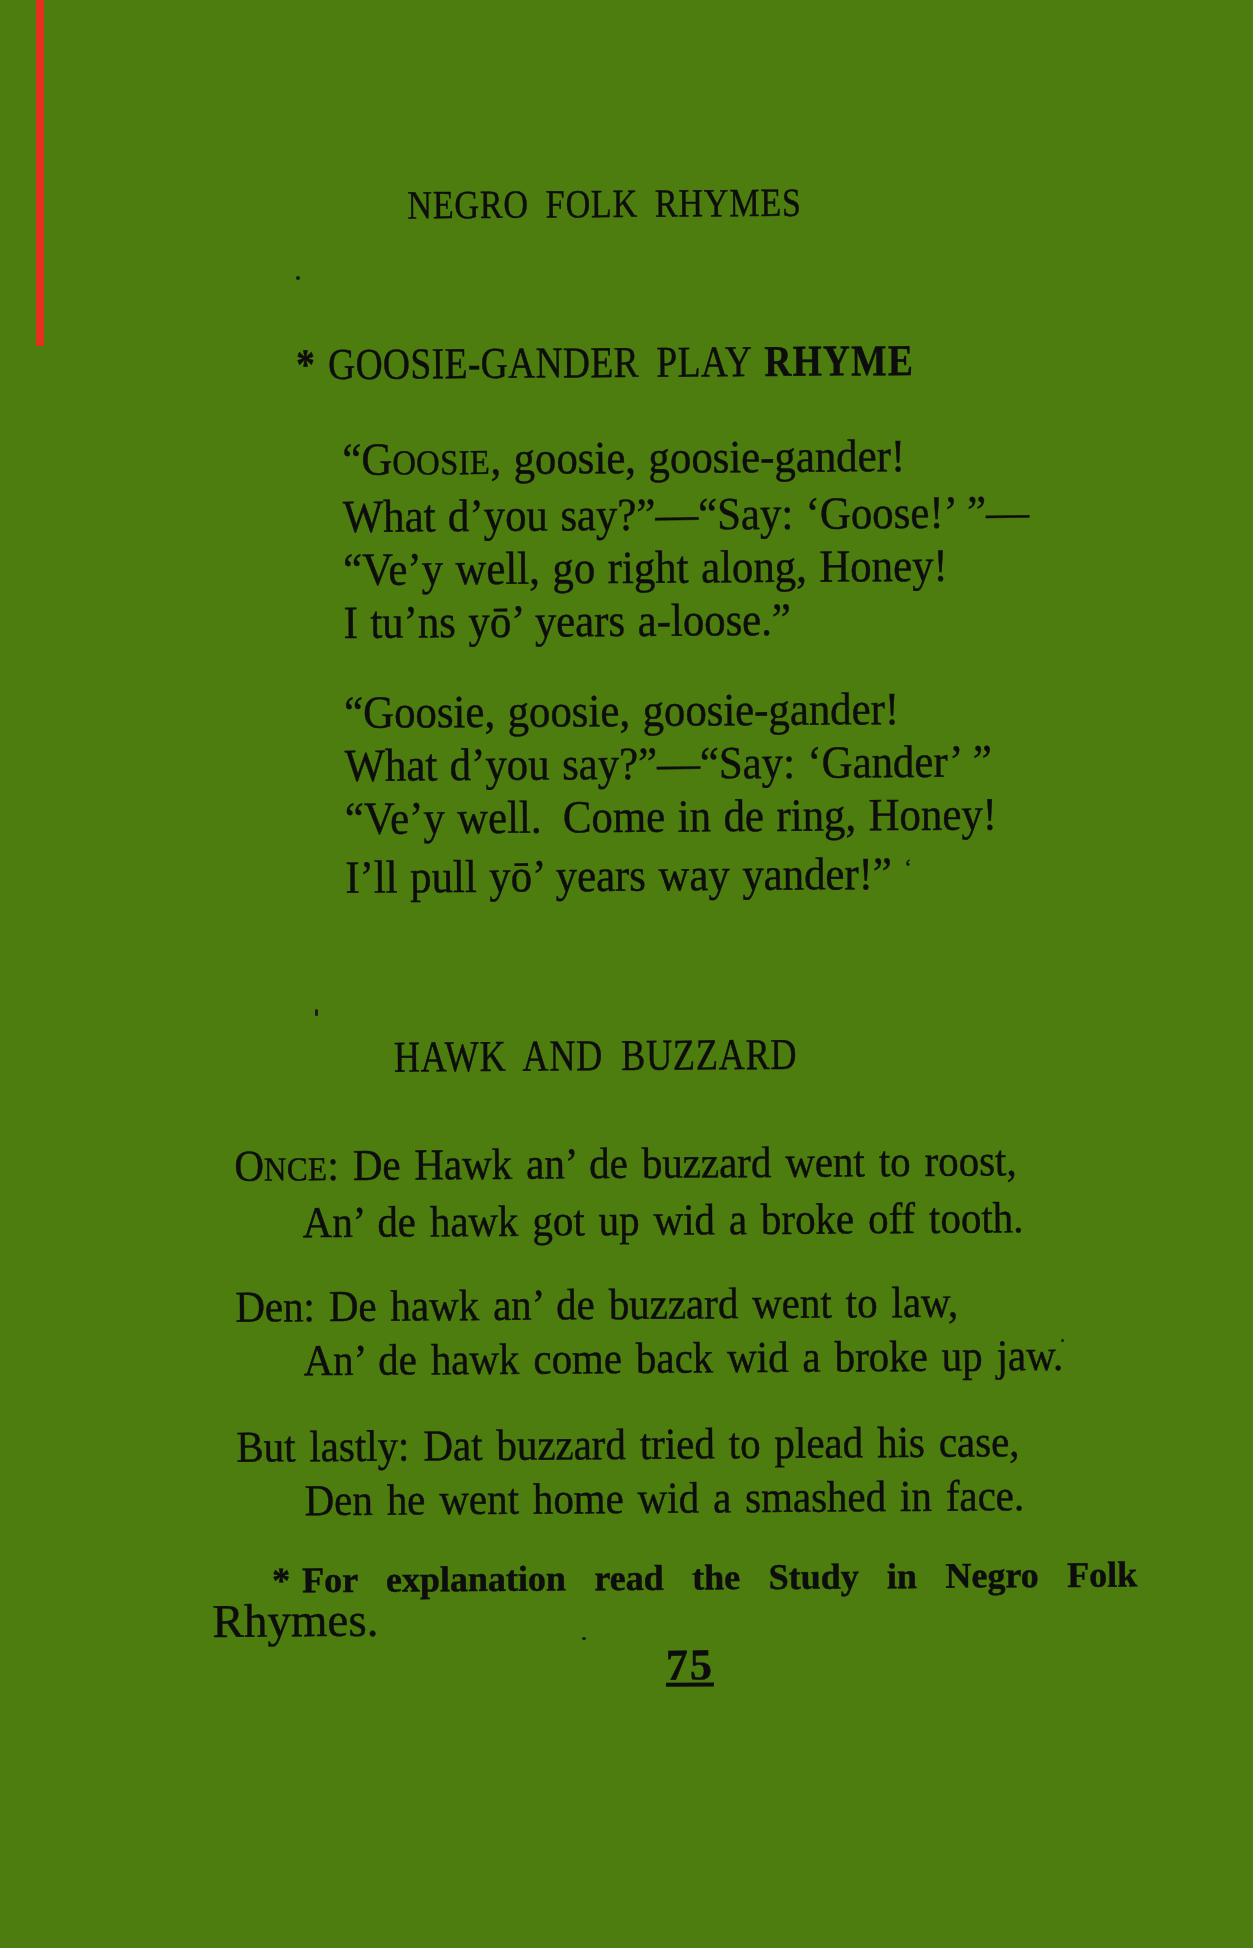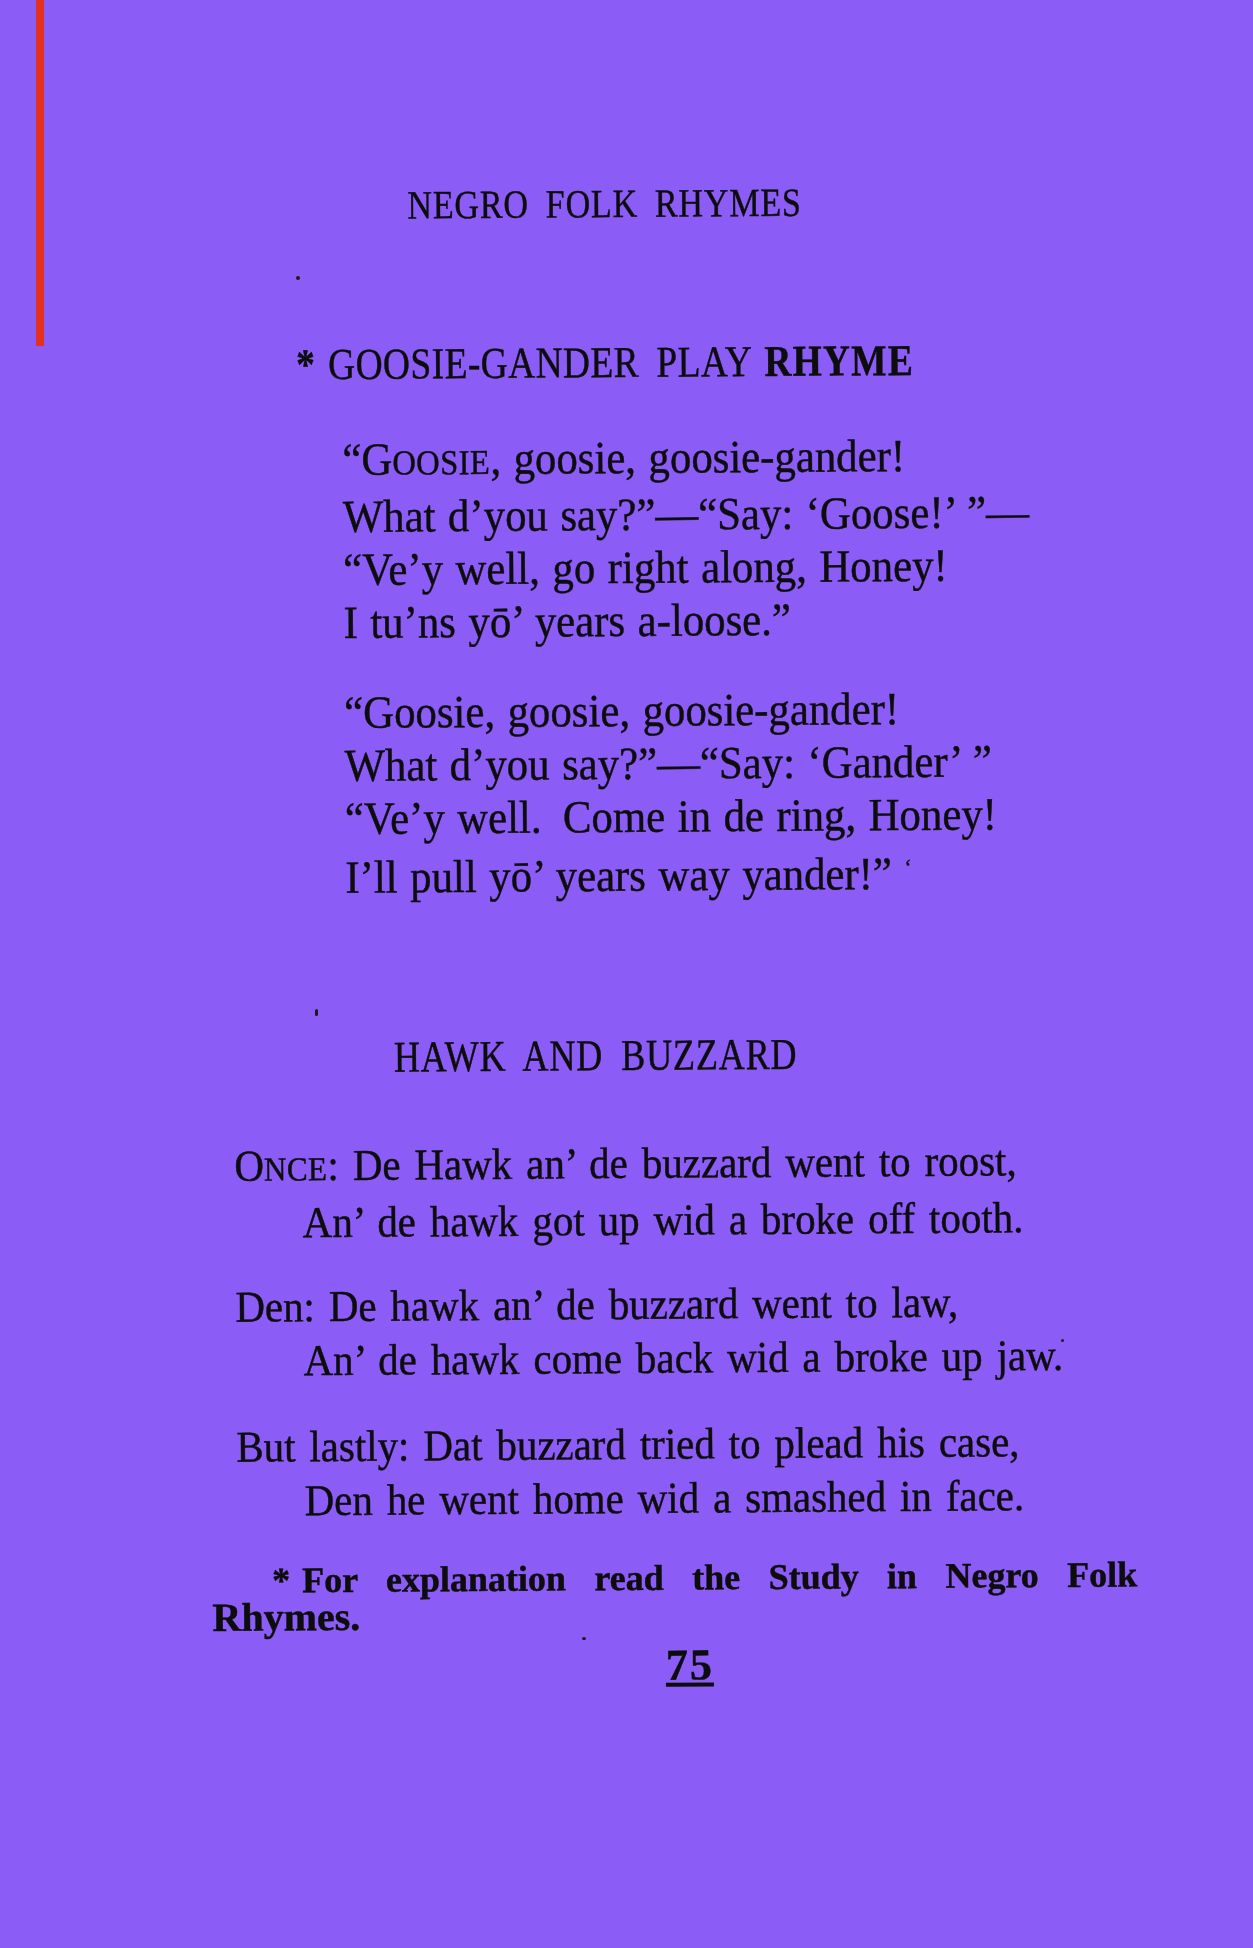--- a/index.html
+++ b/index.html
@@ -1,17 +1,17 @@
 <!DOCTYPE html>
 <html><head>
 <meta charset="utf-8">
 <style>
   html,body { margin:0; padding:0; background:#ffffff; }
   .page {
-    position:relative; width:1253px; height:1948px; background:#8b5cf6;
+    position:relative; width:1253px; height:1948px; background:#4d7c0f;
     font-family:"Liberation Serif","DejaVu Serif",serif; color:#0d0d0d;
     overflow:hidden;
   }
   .tilt {
     position:absolute; left:0; top:0; right:0; bottom:0;
     transform:rotate(-0.4deg); transform-origin:50% 50%;
     -webkit-text-stroke:0.45px #0d0d0d;
   }
   .centerblock { position:absolute; text-align:center; white-space:nowrap; }
   .squeeze { display:inline-block; transform:scaleX(0.85); transform-origin:center center; }
@@ -40,21 +40,21 @@
 
   .sc { font-size:0.76em; letter-spacing:0.5px; }
   .tick { font-size:0.5em; vertical-align:0.6em; }
 
   .footnote-line1 {
     position:absolute; left:268px; top:1557px; width:865px;
     font-size:36px; font-weight:700; line-height:42px;
     text-align:justify; text-align-last:justify; white-space:normal;
   }
   .fn-star { margin-right:12px; }
-  .footnote-line2 { position:absolute; left:208px; top:1591px; font-size:40px; font-weight:700; }
+  .footnote-line2 { position:absolute; left:208px; top:1591px; font-size:47px; font-weight:400; }
 
   .page-number { position:absolute; left:640px; top:1640px; width:90px; text-align:center; font-size:44px; font-weight:700; letter-spacing:2px;text-decoration:underline; }
 
   .red-strip { position:absolute; left:36px; top:0; width:8px; height:346px; background:#e4311f; }
 
   .speck { position:absolute; background:#1a1a1a; border-radius:50%; }
   .speck.sp1 { left:296px; top:276px;  width:4px; height:4px; }
   .speck.sp2 { left:315px; top:1009px; width:3px; height:7px; border-radius:2px; }
   .speck.sp3 { left:582px; top:1637px; width:4px; height:3px; }
   .speck.sp4 { left:1061px; top:1339px; width:3px; height:3px; }

